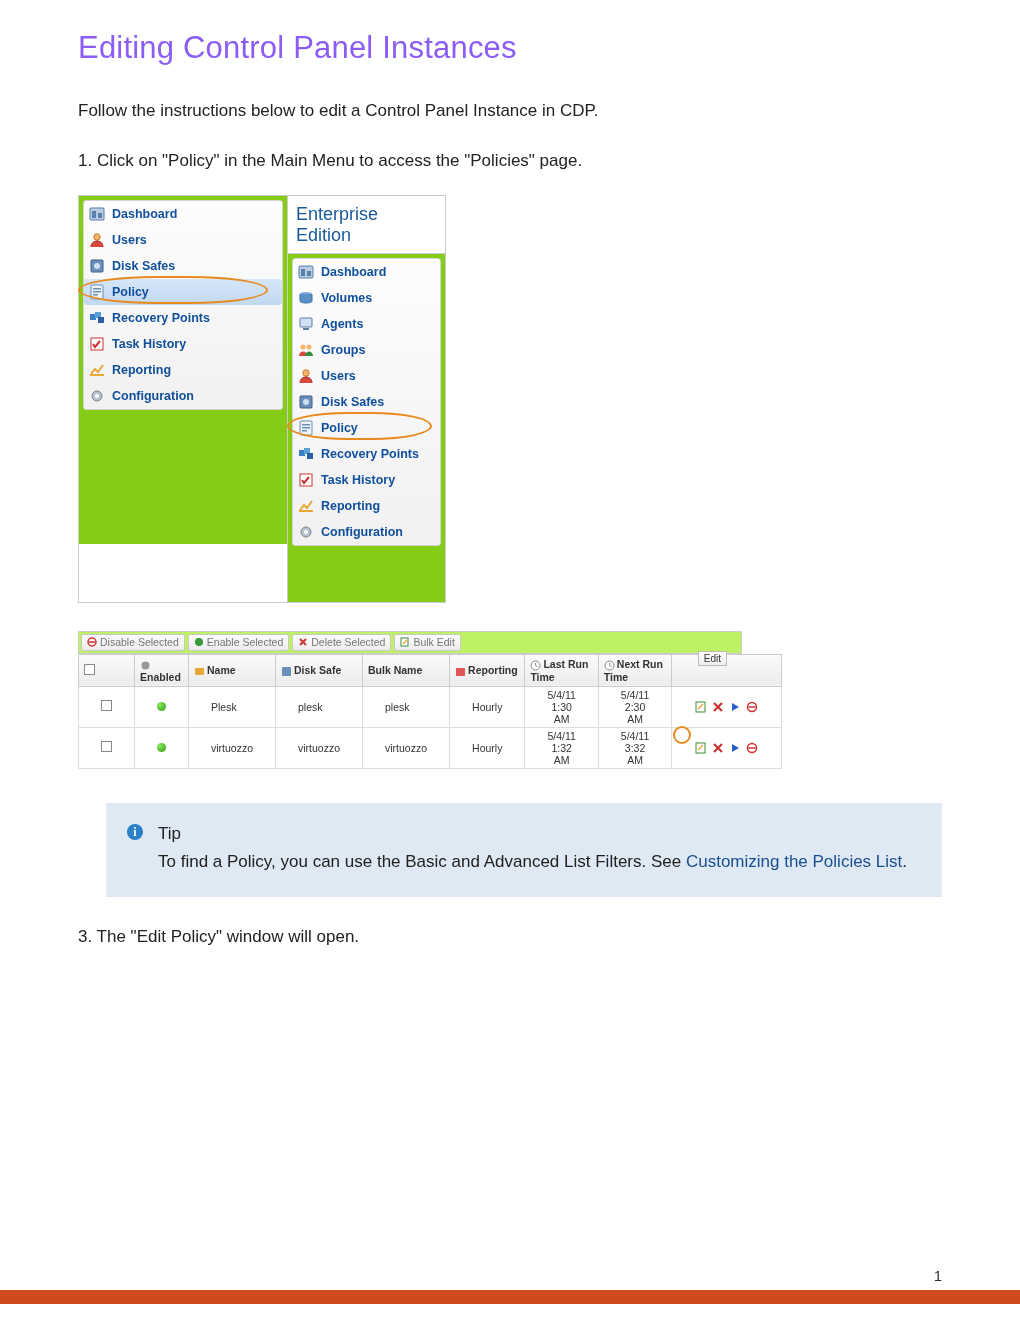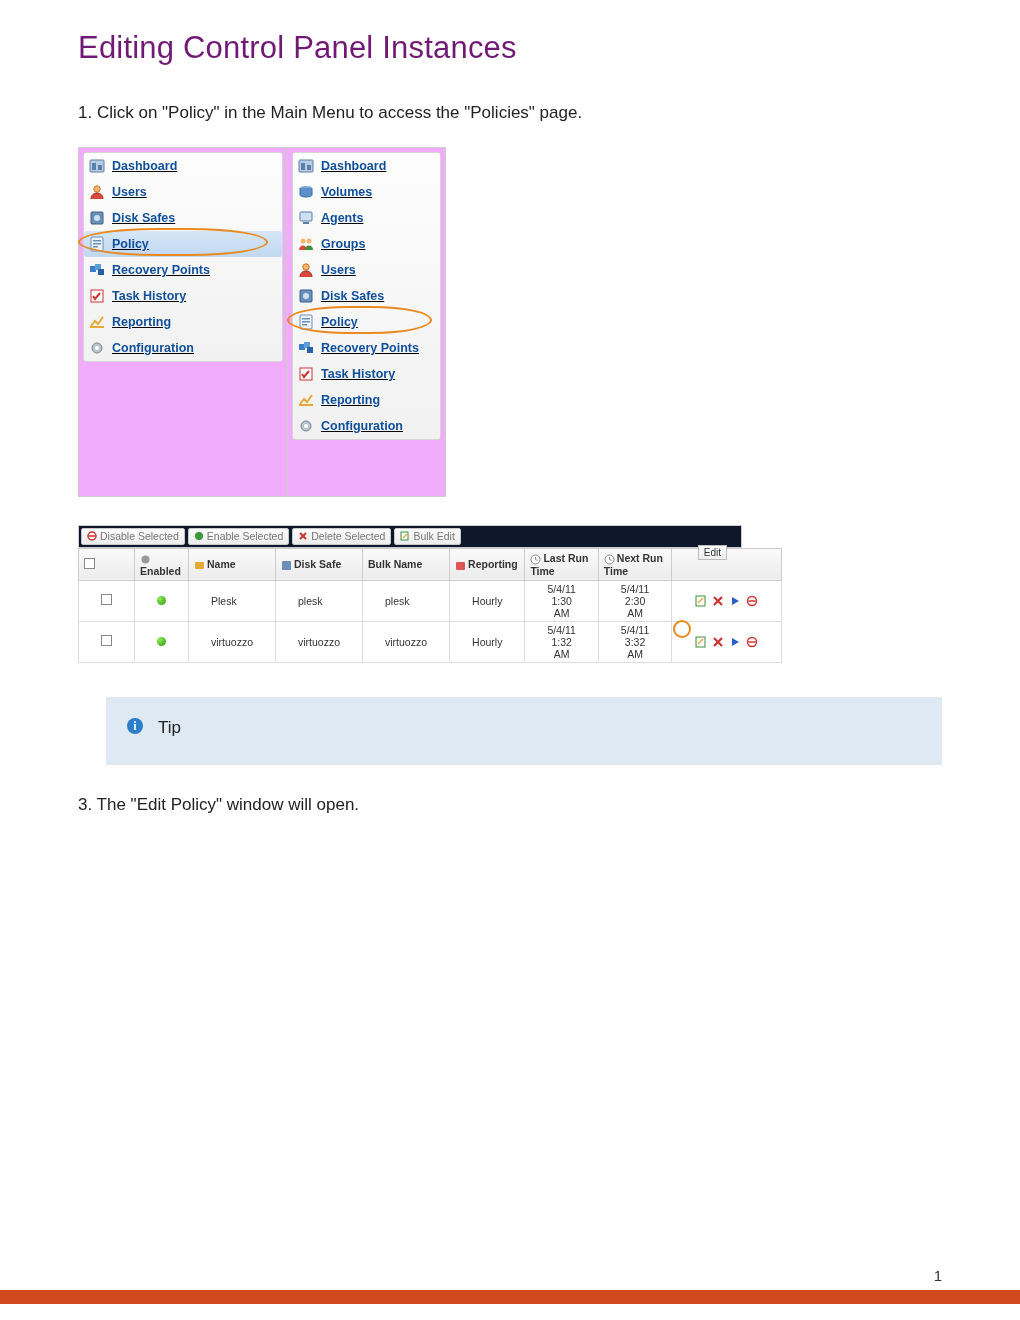--- a/index.html
+++ b/index.html
@@ -1,46 +1,46 @@
 <!DOCTYPE html>
 <html><head>
 <meta charset="utf-8">
 <style>
   * { box-sizing: border-box; margin: 0; padding: 0; }
   body { font-family: Arial, Helvetica, sans-serif; background: #fff; width: 1020px; height: 1320px; position: relative; }
   .page { padding: 30px 78px 0 78px; }
   .header-text { color: #999; font-size: 15.5px; text-align: right; margin-bottom: 70px; padding-right: 10px; }
-  .title { font-size: 31px; color: #701a75; font-weight: normal; margin-bottom: 35px; letter-spacing: 0.2px; }
+  .title { font-size: 31px; color: #8b5cf6; font-weight: normal; margin-bottom: 35px; letter-spacing: 0.2px; }
   .intro { font-size: 17px; color: #222; margin-bottom: 28px; }
   .step-text { font-size: 17px; color: #222; margin-bottom: 22px; line-height: 1.4; }
   
   
   .edition-table { display: flex; border: 1px solid #ccc; width: 368px; margin-bottom: 28px; }
   .edition-col { flex: 0 0 auto; }
   .edition-col.left { width: 209px; border-right: 1px solid #ccc; }
   .edition-col.right { width: 157px; }
   .edition-header { color: #1a5a9a; font-size: 18px; padding: 8px 8px 7px 8px; border-bottom: 1px solid #ccc; }
-  .edition-body { padding: 4px; background: #f0abfc; height: 348px; text-decoration: underline; }
+  .edition-body { padding: 4px; background: #84cc16; height: 348px; }
   
   .menu { background: linear-gradient(#fdfdfd,#f1f1f1); border: 1px solid #d5d5d5; border-radius: 3px; }
   .menu-item { display: flex; align-items: center; padding: 4px 6px 4px 4px; font-size: 12.5px; font-weight: bold; color: #104f9b; cursor: pointer; position: relative; }
   .menu-item .ico { width: 18px; height: 18px; margin-right: 6px; flex-shrink: 0; }
   .menu-item.selected { background: linear-gradient(#d7e6f8,#c1d8f2); border-radius: 3px; }
   .menu-item .label { position: relative; }
   
   .circle-highlight { position: absolute; border: 2.5px solid #e88a1f; border-radius: 50%/60%; pointer-events: none; }
   .circle1 { left: -6px; top: -3px; width: 190px; height: 28px; }
   .circle2 { left: -6px; top: -3px; width: 145px; height: 28px; }
   
   
   .ico svg { width: 18px; height: 18px; display: block; }
   
   
   .policy-wrap { width: 664px; margin-bottom: 34px; }
-  .toolbar { display: flex; gap: 3px; background: #0f172a; border: 1px solid #ccc; padding: 2px; }
+  .toolbar { display: flex; gap: 3px; background: #bef264; border: 1px solid #ccc; padding: 2px; }
   .tbtn { display: inline-flex; align-items: center; gap: 3px; font-size: 10.5px; color: #777; background: linear-gradient(#fdfdfd,#ececec); border: 1px solid #c8c8c8; border-radius: 2px; padding: 1px 5px; cursor: default; height: 17px; }
   .tbtn .tico { width: 10px; height: 10px; }
   .policy-table { width: 100%; border-collapse: collapse; font-size: 10.5px; }
   .policy-table th { background: linear-gradient(#fafafa,#ececec); border: 1px solid #ccc; padding: 3px 5px; font-weight: normal; color: #333; text-align: left; }
   .policy-table th .hico { width: 11px; height: 11px; display: inline-block; vertical-align: middle; margin-right: 2px; }
   .policy-table td { border: 1px solid #ddd; padding: 2px 22px; color: #333; text-align: center; }
   .policy-table td.left { text-align: left; }
   .checkbox-cell { width: 14px; }
   .cb { width: 11px; height: 11px; border: 1px solid #888; display: inline-block; background: #fff; }
   .green-dot { width: 9px; height: 9px; background: radial-gradient(circle at 30% 30%, #8fea5a, #2a9a0f); border-radius: 50%; display: inline-block; }
@@ -60,20 +60,21 @@
   .footer-bar { position: absolute; bottom: 16px; left: 0; right: 0; height: 14px; background: #d14a1f; }
   .page-num { position: absolute; bottom: 36px; right: 78px; font-size: 15px; color: #333; }
   
   .th-label { font-weight: bold; color: #333; text-align: right; }
 </style>
 </head>
 <body>
 
 <div class="page">
   <h1 class="title">Editing Control Panel Instances</h1>
+  <p class="intro">Follow the instructions below to edit a Control Panel Instance in CDP.</p>
   <p class="step-text">1. Click on "Policy" in the Main Menu to access the "Policies" page.</p>
 
   <div class="edition-table">
     <div class="edition-col left">
       <div class="edition-body">
         <div class="menu">
           <div class="menu-item">
               <span class="ico">
                 <svg viewBox="0 0 18 18">
                   <rect x="2" y="3" width="14" height="12" rx="1" fill="#b8cde4" stroke="#5a7fa8"></rect>
@@ -147,20 +148,21 @@
                   <circle cx="9" cy="9" r="5" fill="#b8c4d0" stroke="#7a8694"></circle>
                   <circle cx="9" cy="9" r="2" fill="#fff"></circle>
                 </svg>
               </span>
               <span class="label">Configuration</span>
             </div>
         </div>
       </div>
     </div>
     <div class="edition-col right">
+      <div class="edition-header">Enterprise Edition</div>
       <div class="edition-body">
         <div class="menu">
           <div class="menu-item">
               <span class="ico">
                 <svg viewBox="0 0 18 18">
                   <rect x="2" y="3" width="14" height="12" rx="1" fill="#b8cde4" stroke="#5a7fa8"></rect>
                   <rect x="4" y="6" width="4" height="7" fill="#5a7fa8"></rect>
                   <rect x="10" y="8" width="4" height="5" fill="#5a7fa8"></rect>
                 </svg>
               </span>
@@ -384,20 +386,21 @@
     <div class="edit-tooltip">Edit</div>
   </div>
 
   <div class="tip-box">
     <span class="tip-icon"><svg viewBox="0 0 18 18">
           <circle cx="9" cy="9" r="8" fill="#2a7fc8"></circle>
           <text x="9" y="13" text-anchor="middle" font-size="12" font-weight="bold" fill="#fff" font-family="Georgia">i</text>
         </svg></span>
     <div class="tip-content">
       <div class="tip-title">Tip</div>
+      <div><span>To find a Policy, you can use the Basic and Advanced List Filters. See </span><a href="#" class="tip-link">Customizing the Policies List</a><span>.</span></div>
     </div>
   </div>
 
   <p class="step-text">3. The "Edit Policy" window will open.</p>
 </div>
 
 <div class="page-num">1</div>
 <div class="footer-bar"></div>
 
 </body></html>

